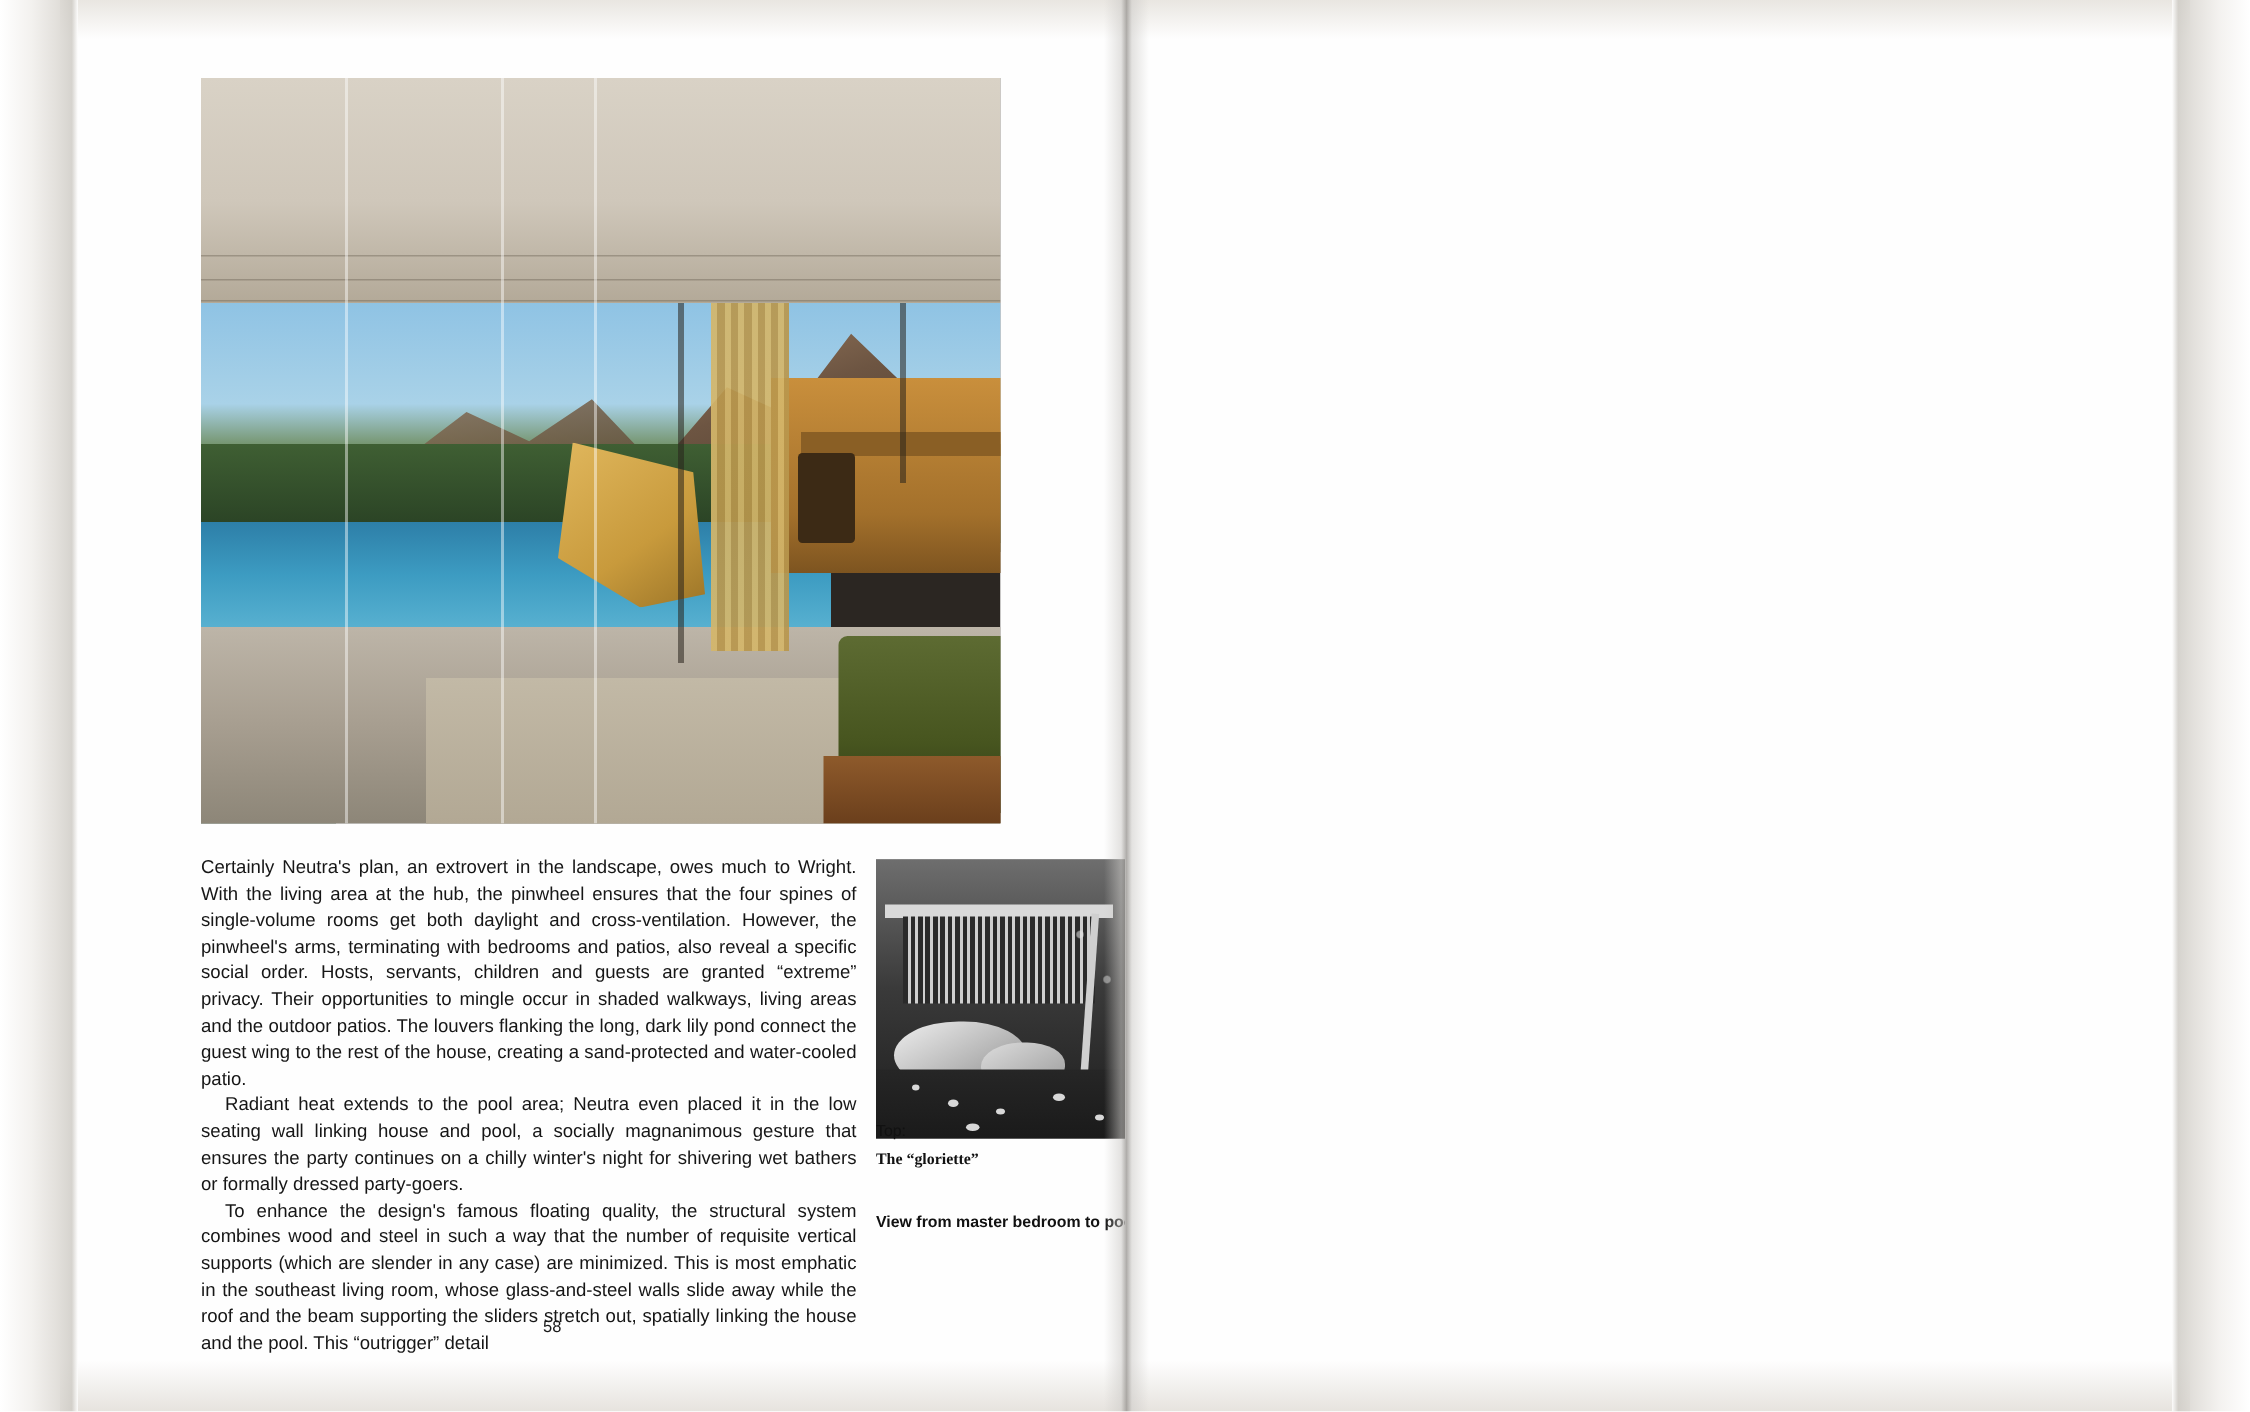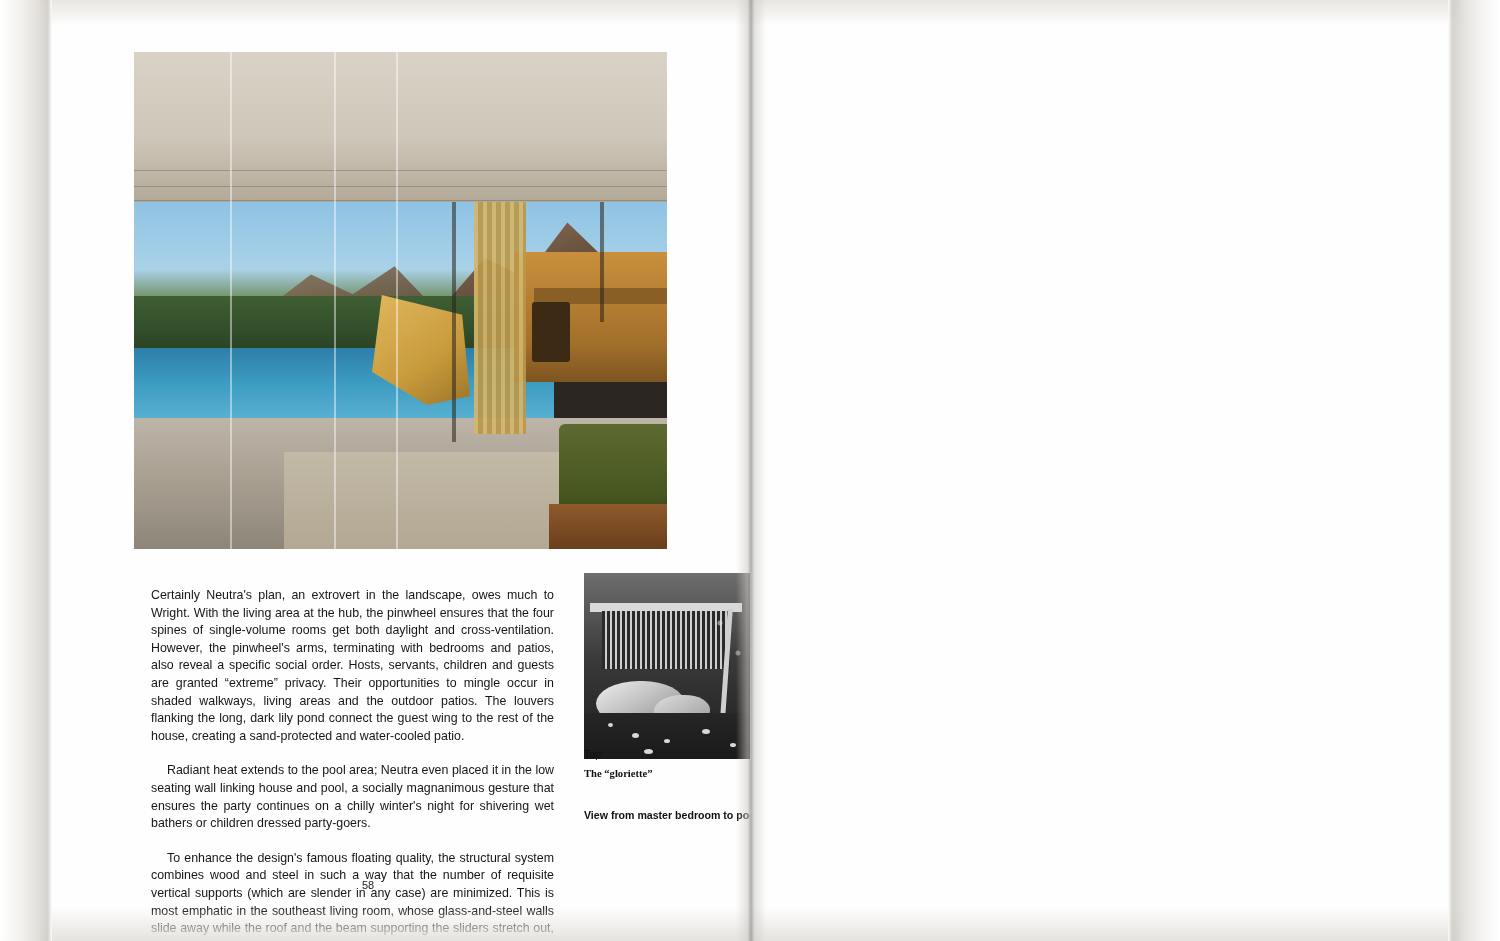--- a/index.html
+++ b/index.html
@@ -217,21 +217,21 @@
   
   .body-col {
     position: absolute;
     left: 88px; top: 570px; width: 437px;
     font-family: "Liberation Sans", sans-serif;
     font-size: 12.4px;
     line-height: 17.6px;
     color: #161616;
     text-align: justify;
   }
-  .body-col p { margin: 17px; }
+  .body-col p { margin: 0; }
   .body-col p + p { text-indent: 16px; }
 
   .caption {
     position: absolute;
     font-family: "Liberation Sans", sans-serif;
     font-size: 10.6px;
     line-height: 15px;
     color: #111;
   }
 
@@ -278,21 +278,21 @@
       <div class="ph-l-glassv" style="left:96px"></div>
       <div class="ph-l-glassv" style="left:200px"></div>
       <div class="ph-l-glassv" style="left:262px"></div>
       <div class="ph-l-post" style="left:318px; top:150px; height:240px"></div>
       <div class="ph-l-post" style="left:466px; top:150px; height:120px"></div>
 
     </div>
 
     <div class="body-col">
       <p>Certainly Neutra's plan, an extrovert in the landscape, owes much to Wright. With the living area at the hub, the pinwheel ensures that the four spines of single-volume rooms get both daylight and cross-ventilation. However, the pinwheel's arms, terminating with bedrooms and patios, also reveal a specific social order. Hosts, servants, children and guests are granted “extreme” privacy. Their opportunities to mingle occur in shaded walkways, living areas and the outdoor patios. The louvers flanking the long, dark lily pond connect the guest wing to the rest of the house, creating a sand-protected and water-cooled patio.</p>
-      <p>Radiant heat extends to the pool area; Neutra even placed it in the low seating wall linking house and pool, a socially magnanimous gesture that ensures the party continues on a chilly winter's night for shivering wet bathers or children dressed party-goers.</p>
+      <p>Radiant heat extends to the pool area; Neutra even placed it in the low seating wall linking house and pool, a socially magnanimous gesture that ensures the party continues on a chilly winter's night for shivering wet bathers or formally dressed party-goers.</p>
       <p>To enhance the design's famous floating quality, the structural system combines wood and steel in such a way that the number of requisite vertical supports (which are slender in any case) are minimized. This is most emphatic in the southeast living room, whose glass-and-steel walls slide away while the roof and the beam supporting the sliders stretch out, spatially linking the house and the pool. This “outrigger” detail</p>
     </div>
 
     <div class="photo-bw">
       <div class="bw-sky"></div>
       <div class="bw-roof"></div>
       <div class="bw-house"></div>
       <div class="bw-tree"></div>
       <div class="bw-trunk"></div>
       <div class="bw-rock"></div>

